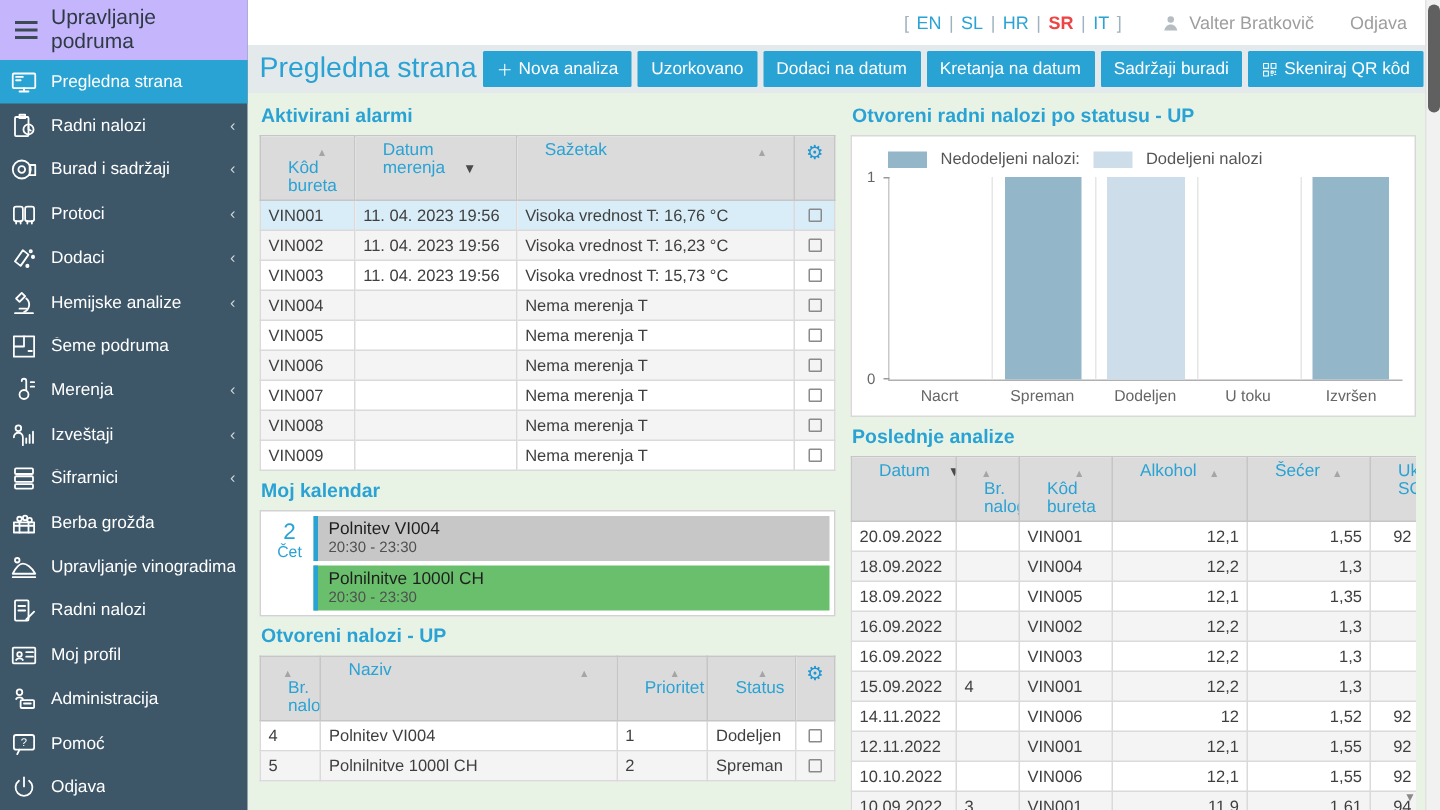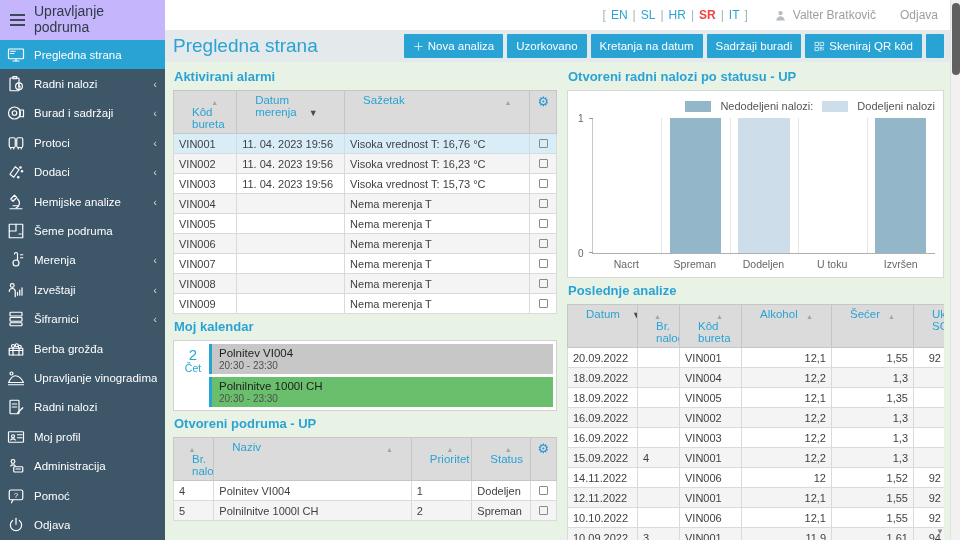--- a/index.html
+++ b/index.html
@@ -59,21 +59,21 @@
   .cal-date{width:32px;text-align:center;padding-top:3px;flex:none;}
   .cal-day{color:#29a3d4;font-size:15px;line-height:1;}
   .cal-wd{color:#29a3d4;font-size:10.5px;}
   .cal-events{flex:1;display:flex;flex-direction:column;gap:3px;}
   .event{border-left:3px solid #29a3d4;padding:3px 7px;cursor:pointer;}
   .ev-title{font-size:11.5px;color:#1f1f1f;}
   .ev-time{font-size:10px;color:#4f4f4f;margin-top:1px;}
 
   
   .chart-panel{background:#fff;border:1px solid #d8d8d8;padding:7px 8px 4px 24px;margin-bottom:4px;}
-  .legend{display:flex;justify-content:flex-end;align-items:center;gap:9px;height:16px;margin-bottom:4px;font-size:11px;color:#555;}
+  .legend{display:flex;justify-content:flex-start;align-items:center;gap:9px;height:16px;margin-bottom:4px;font-size:11px;color:#555;}
   .swatch{width:26px;height:11px;display:inline-block;}
   .plot{position:relative;height:136px;border-bottom:1px solid #b0b0b0;border-left:1px solid #c9c9c9;}
   .vline{position:absolute;top:0;bottom:0;width:1px;background:#e6e6e6;}
   .bar{position:absolute;bottom:0;}
   .ylab{position:absolute;font-size:10px;color:#666;left:-15px;}
   .ytick{position:absolute;left:-4px;width:4px;height:1px;background:#9a9a9a;}
   .xlabels{display:flex;height:19px;align-items:center;font-size:10.5px;color:#666;}
   .xlabels span{flex:1;text-align:center;}
 
   .table-clip{overflow:hidden;position:relative;}
@@ -319,20 +319,23 @@
               <svg viewBox="0 0 24 24" width="11" height="11" fill="none" stroke="currentColor" stroke-width="1.6" stroke-linecap="round" stroke-linejoin="round">
                 <path d="M12 4v16M4 12h16"></path>
               </svg>
             </span>
             <span>Nova analiza</span>
           </div>
           <div class="action-btn">
             <span>Uzorkovano</span>
           </div>
           <div class="action-btn">
+            <span>Dodaci na datum</span>
+          </div>
+          <div class="action-btn">
             <span>Kretanja na datum</span>
           </div>
           <div class="action-btn">
             <span>Sadržaji buradi</span>
           </div>
           <div class="action-btn">
             <span class="bicon">
               <svg viewBox="0 0 24 24" width="11" height="11" fill="none" stroke="currentColor" stroke-width="1.6" stroke-linecap="round" stroke-linejoin="round">
                 <rect x="3" y="3" width="7" height="7"></rect>
                 <rect x="14" y="3" width="7" height="7"></rect>
@@ -453,21 +456,21 @@
                 <div class="ev-title">Polnitev VI004</div>
                 <div class="ev-time">20:30 - 23:30</div>
               </div>
               <div class="event" style="background: rgb(105, 191, 107);">
                 <div class="ev-title">Polnilnitve 1000l CH</div>
                 <div class="ev-time">20:30 - 23:30</div>
               </div>
             </div>
         </div>
 
-        <h2 class="section-title">Otvoreni podruma - UP</h2>
+        <h2 class="section-title">Otvoreni nalozi - UP</h2>
         <div class="tbl" id="orders-table">
             <table>
               <colgroup>
                 <col style="width: 40px;">
                 <col style="width: 196px;">
                 <col style="width: 60px;">
                 <col style="width: 58px;">
                 <col style="width: 26px;">
               </colgroup>
               <thead>

